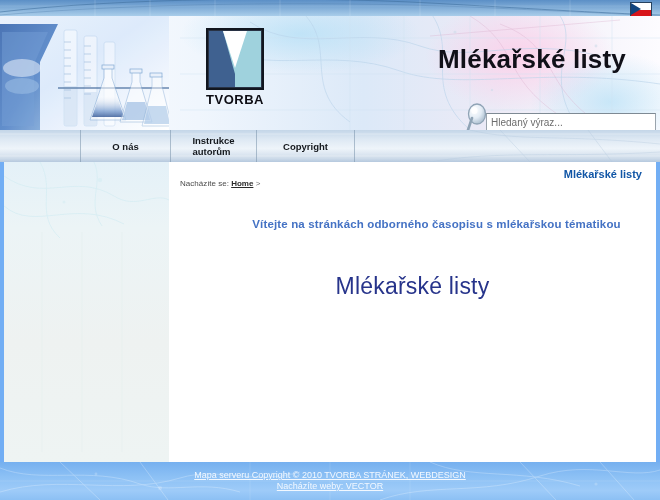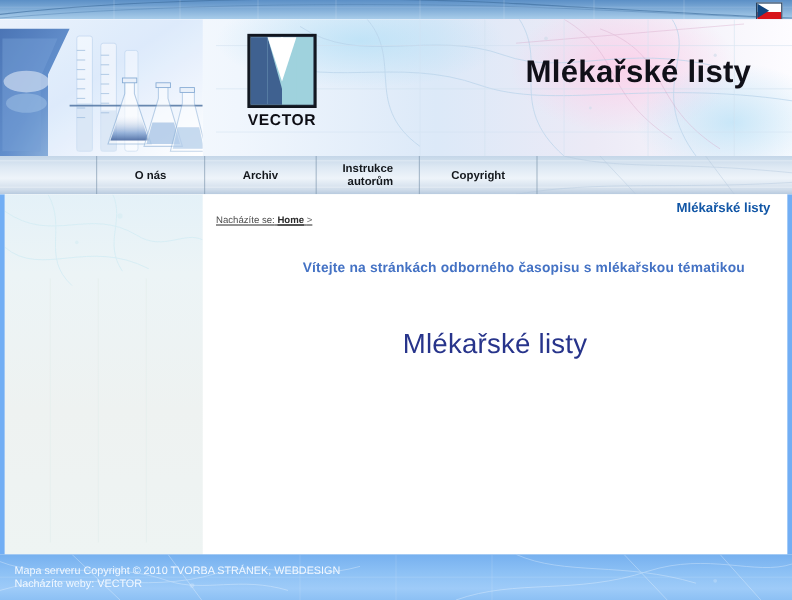--- a/index.html
+++ b/index.html
@@ -161,21 +161,21 @@
     height: 32px;
     display: flex;
     align-items: center;
   }
   .nav-item {
     position: relative;
     height: 32px;
     display: flex;
     align-items: center;
     justify-content: center;
-    text-align: right;
+    text-align: left;
     font-family: "Liberation Sans", sans-serif;
     font-size: 9.5px;
     font-weight: bold;
     color: #14181d;
     line-height: 11px;
     cursor: pointer;
     border-right: 1px solid rgba(120,145,170,0.55);
     box-sizing: border-box;
   }
   .nav-item:first-child { border-left: 1px solid rgba(120,145,170,0.55); }
@@ -230,21 +230,20 @@
     white-space: nowrap;
   }
 
   .breadcrumb {
     position: absolute;
     left: 11px; top: 17px;
     font-family: "Liberation Sans", sans-serif;
     font-size: 8px;
     color: #4c4c4c;
     white-space: nowrap;
-    text-decoration: underline;
   }
   .breadcrumb a {
     color: #2a2a2a;
     text-decoration: underline;
     font-weight: bold;
   }
   .breadcrumb .sep { color: #6b6b6b; }
 
   .welcome {
     position: absolute;
@@ -273,25 +272,27 @@
     position: absolute;
     left: 0; top: 462px;
     width: 660px; height: 38px;
     overflow: hidden;
     background:
       linear-gradient(to bottom, #79b2ef 0%, #8cc0f4 35%, #9ccaf7 70%, #8fc2f3 100%);
   }
   .footer-art { position: absolute; left: 0; top: 0; width: 660px; height: 38px; }
   .footer-text {
     position: absolute;
-    left: 12px; right: 0; top: 8px;
+    left: 0; right: 0; top: 8px;
+    text-align: center;
     font-family: "Liberation Sans", sans-serif;
     font-size: 9px;
     color: #f2f8ff;
     line-height: 11px;
+    text-decoration: underline;
   }
   .footer-text .line { display: block; }
 </style>
 </head>
 <body>
 
 <div id="page">
 
   <div class="top-strip">
     <svg class="arcs" viewBox="0 0 660 16" preserveAspectRatio="none">
@@ -429,25 +430,40 @@
           <polygon points="3,3 17,3 17,59 3,59" fill="#3f6190"></polygon>
           <polygon points="17,3 29,46 29,59 17,59" fill="#3f6190"></polygon>
 
           <polygon points="17,3 30,3 29,40" fill="#ffffff"></polygon>
           <polygon points="41,3 55,3 55,59 41,59" fill="#9fd2dd"></polygon>
           <polygon points="41,3 29,46 29,59 41,59" fill="#9fd2dd"></polygon>
           <polygon points="29,40 28,3 41,3" fill="#ffffff"></polygon>
           <rect x="1" y="1" width="56" height="60" fill="none" stroke="#11161f" stroke-width="2.4"></rect>
         </svg>
       </div>
-      <div class="logo-text">VECTOR</div>
+      <div class="logo-text">TVORBA</div>
     </div>
 
     <div class="site-title">Mlékařské listy</div>
 
+    <div class="search-wrap">
+      <svg class="search-icon" viewBox="0 0 26 32">
+        <defs>
+          <radialGradient id="lens" cx="0.35" cy="0.3" r="0.75">
+            <stop offset="0%" stop-color="#ffffff"></stop>
+            <stop offset="55%" stop-color="#e3ecf5"></stop>
+            <stop offset="100%" stop-color="#a9bccd"></stop>
+          </radialGradient>
+        </defs>
+        <ellipse cx="11" cy="11" rx="8.5" ry="10" fill="url(#lens)" stroke="#8fa3b5" stroke-width="1.3"></ellipse>
+        <path d="M6 15 L2 27" stroke="#8fa3b5" stroke-width="2.6" stroke-linecap="round"></path>
+        <ellipse cx="8.4" cy="7.5" rx="3.2" ry="3.6" fill="#ffffff" opacity="0.85"></ellipse>
+      </svg>
+      <input class="search-input" type="text" placeholder="Hledaný výraz..." style="">
+    </div>
   </div>
 
   <nav class="nav">
     <svg class="nav-art" viewBox="0 0 660 32" preserveAspectRatio="none">
       <defs>
         <linearGradient id="navg" x1="0" y1="0" x2="0" y2="1">
           <stop offset="0%" stop-color="#c4d6e8"></stop>
           <stop offset="28%" stop-color="#dde8f3"></stop>
           <stop offset="58%" stop-color="#eef4fa"></stop>
           <stop offset="88%" stop-color="#cfdcea"></stop>
@@ -460,23 +476,20 @@
       </g>
       <g stroke="#aec4da" stroke-width="0.55" opacity="0.6" fill="none">
         <path d="M470 0 C 520 12, 560 4, 660 14"></path>
         <path d="M430 32 C 500 20, 560 28, 660 22"></path>
         <path d="M500 0 L530 32 M588 0 L612 32"></path>
       </g>
     </svg>
     <div class="nav-inner">
       <div class="nav-item w1">
         <span>O nás</span>
-      </div>
-      <div class="nav-item w2">
-        <span>Archiv</span>
       </div>
       <div class="nav-item w3">
         <div>
           <span>Instrukce</span>
           <span>autorům</span>
         </div>
       </div>
       <div class="nav-item w4">
         <span>Copyright</span>
       </div>

